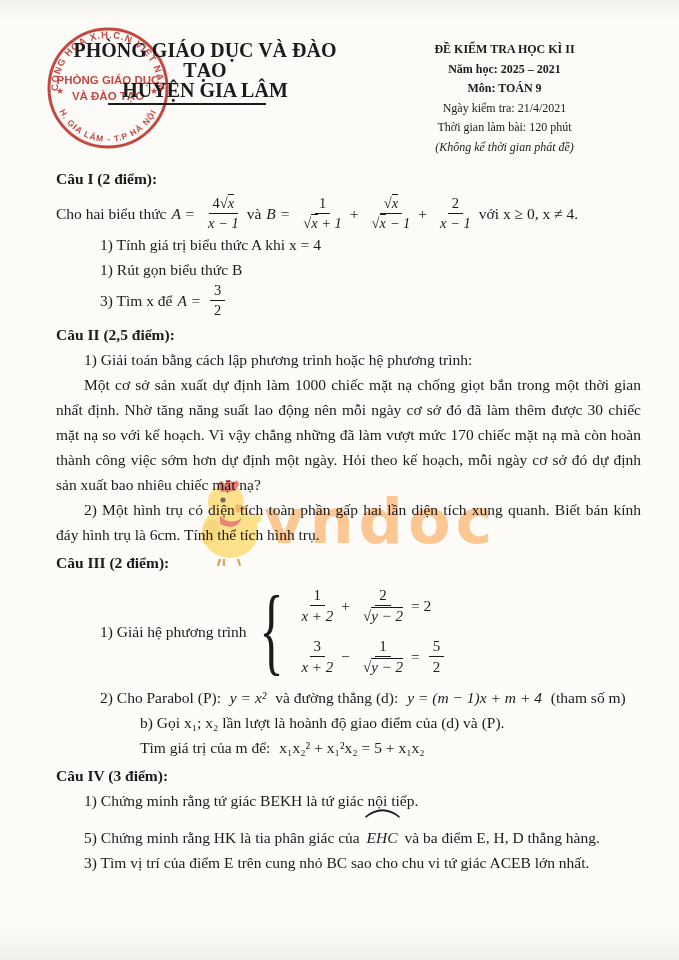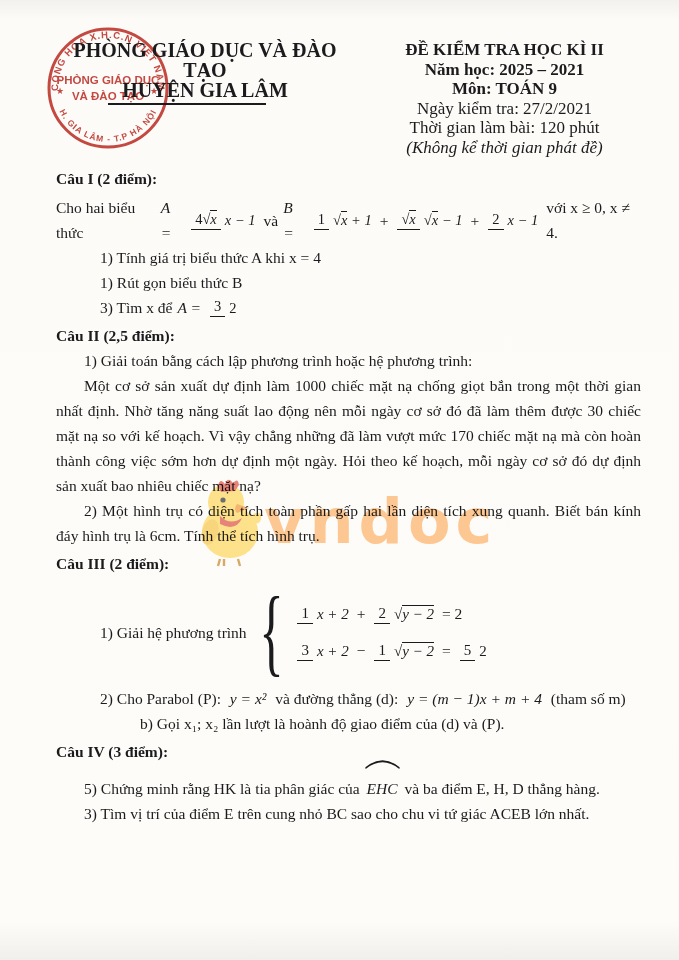--- a/index.html
+++ b/index.html
@@ -7,39 +7,39 @@
     position:relative;width:679px;height:960px;margin:0 auto;
     background:linear-gradient(180deg,#f2f1ee 0%,#fcfbf8 2%,#fdfcf9 96%,#f0efec 100%);
     font-family:"Liberation Serif","DejaVu Serif",serif;
     color:#1b1b1d;overflow:hidden;
   }
   
   .header{display:flex;padding:40px 30px 0 50px;position:relative;z-index:3;}
   .header-left{width:310px;text-align:center;}
   .hl{font-weight:bold;font-size:20px;line-height:20px;}
   .hrule{width:158px;height:2px;background:#1b1b1d;margin:3px auto 0;position:relative;left:-18px;}
-  .header-right{flex:1;text-align:center;font-size:17px;line-height:19.5px;}
+  .header-right{flex:1;text-align:center;font-size:12px;line-height:19.5px;}
   .hr-b{font-weight:bold;}
   .hr-i{font-style:italic;}
   
   .stamp{position:absolute;left:44px;top:24px;width:128px;height:128px;z-index:1;
          mix-blend-mode:multiply;opacity:.92;}
   
   .content{position:relative;z-index:2;padding:6px 38px 0 56px;font-size:15.5px;
            line-height:25px;text-align:justify;}
   .sect{font-weight:bold;font-size:15.5px;text-align:left;margin-top:3px;}
   .line{text-align:left;}
   .ind{text-indent:28px;}
   .ml44{margin-left:44px;}
   .ml84{margin-left:84px;}
   .mrow{display:flex;align-items:center;flex-wrap:nowrap;text-align:left;}
   .gap > *{margin-right:5px;}
   .mv{font-style:italic;}
   
-  .frac{display:inline-flex;align-items:center;
+  .frac{display:inline-flex;flex-direction:column;align-items:center;
         vertical-align:middle;margin:0 4px;line-height:17px;font-size:14.5px;}
   .frac .num{padding:0 4px 1px;border-bottom:1.2px solid #1b1b1d;white-space:nowrap;}
   .frac .den{padding:1px 4px 0;white-space:nowrap;}
   .rad{border-top:1.2px solid #1b1b1d;}
   .nowrap{white-space:nowrap;}
   
   .syswrap{display:flex;align-items:center;margin:4px 0 2px 44px;min-height:104px;}
   .brace{display:inline-block;font-size:60px;font-weight:400;line-height:1;
          transform:scaleY(1.62) scaleX(.85);margin:0 8px 0 10px;}
   .syscol{display:flex;flex-direction:column;gap:12px;}
@@ -81,21 +81,21 @@
   <div class="header">
     <div class="header-left">
       <div class="hl">PHÒNG GIÁO DỤC VÀ ĐÀO TẠO</div>
       <div class="hl">HUYỆN GIA LÂM</div>
       <div class="hrule"></div>
     </div>
     <div class="header-right">
       <div class="hr-b">ĐỀ KIỂM TRA HỌC KÌ II</div>
       <div class="hr-b">Năm học: 2025 – 2021</div>
       <div class="hr-b">Môn: TOÁN 9</div>
-      <div>Ngày kiểm tra: 27/2/2021</div>
+      <div>Ngày kiểm tra: 21/4/2021</div>
       <div>Thời gian làm bài: 120 phút</div>
       <div class="hr-i">(Không kể thời gian phát đề)</div>
     </div>
   </div>
 
   <div class="watermark">
     <svg class="wm-chick" width="80" height="94" viewBox="0 0 80 94">
       <ellipse cx="40" cy="58" rx="28" ry="26" fill="#ffd95e"></ellipse>
       <circle cx="36" cy="28" r="18" fill="#ffd95e"></circle>
       <path d="M28 12 q2 -9 7 -2 q3 -8 8 -1 q5 -6 6 2 l-4 6 -14 1 z" fill="#e05347"></path>
@@ -189,22 +189,27 @@
       </span>
     </div>
     <div class="line ml44 gap">
       <span>2) Cho Parabol (P):</span>
       <span class="mv">y = x²</span>
       <span>và đường thẳng (d):</span>
       <span class="mv">y = (m − 1)x + m + 4</span>
       <span>(tham số m)</span>
     </div>
     <div class="line ml84">b) Gọi x₁; x₂ lần lượt là hoành độ giao điểm của (d) và (P).</div>
+    <div class="line ml84 gap">
+      <span>Tìm giá trị của  m  để:</span>
+      <span>x₁x₂² + x₁²x₂ = 5 + x₁x₂</span>
+    </div>
 
     <div class="sect">Câu IV (3 điểm):</div>
+    <div class="line" style="margin-left:28px;">1)  Chứng minh rằng tứ giác BEKH là tứ giác nội tiếp.</div>
     <div class="line" style="margin-left:28px;">
       <span>5)  Chứng minh rằng HK là tia phân giác của</span>
       <span class="anglehat"><svg viewBox="0 0 100 10" preserveAspectRatio="none">
             <path d="M4 9 Q50 -6 96 9" fill="none" stroke="#1b1b1d" stroke-width="2.2"></path>
           </svg><span>EHC</span></span>
       <span>và ba điểm E, H, D thẳng hàng.</span>
     </div>
     <div class="line" style="margin-left:28px;">3)  Tìm vị trí của điểm E trên cung nhỏ BC sao cho chu vi tứ giác ACEB lớn nhất.</div>
 
   </div>

